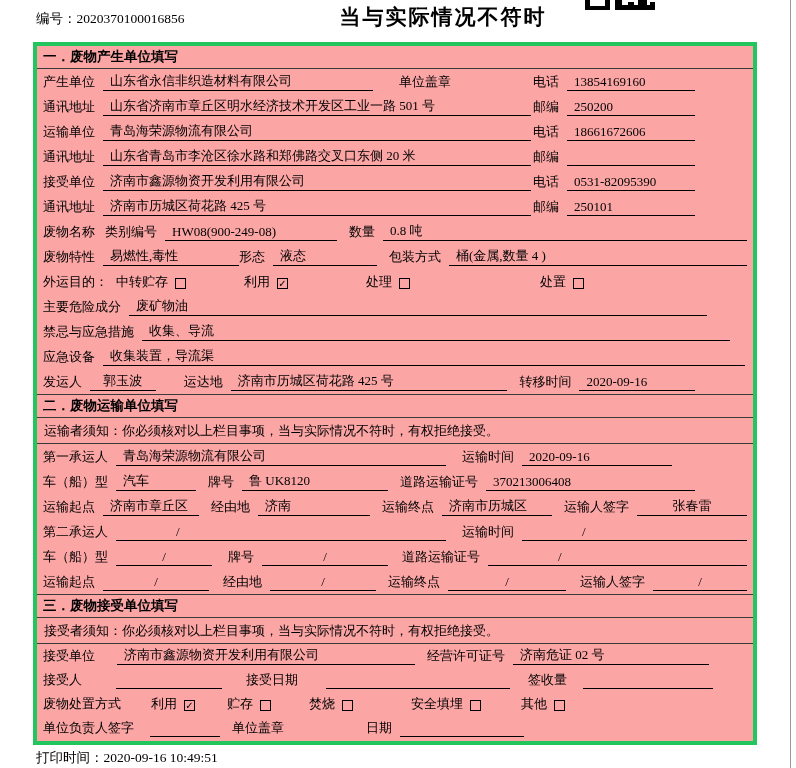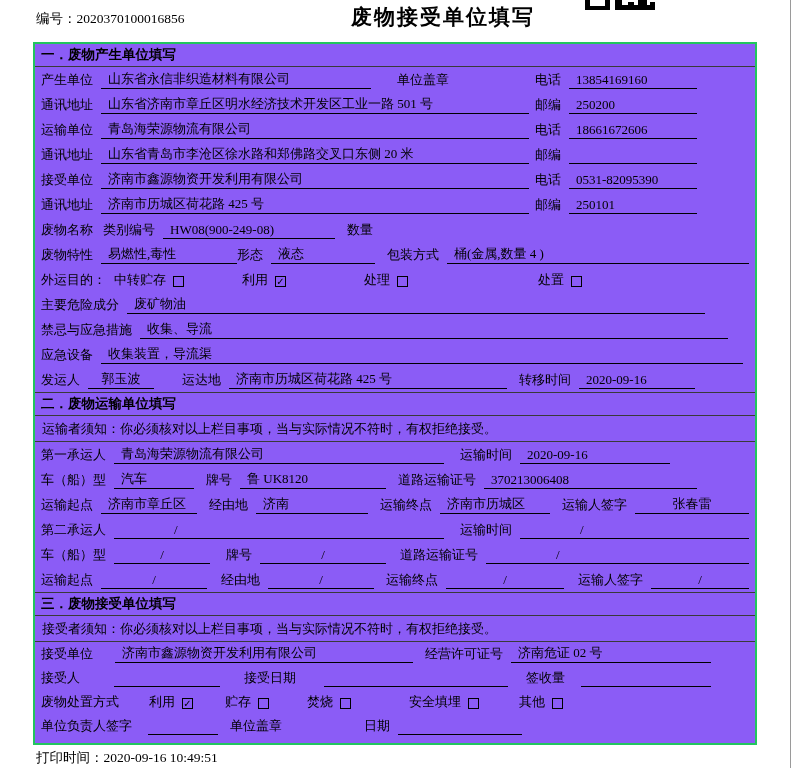--- a/index.html
+++ b/index.html
@@ -13,21 +13,21 @@
   .doc-title {
     position:absolute; left:90px; right:0; top:3px; text-align:center;
     font-family:"Liberation Sans","DejaVu Sans",sans-serif;
     font-weight:bold; font-size:21px; letter-spacing:2px; white-space:nowrap;
   }
   .qr-frag { position:absolute; left:585px; top:0; width:70px; height:10px; }
   .page-edge { position:absolute; left:790px; top:0; width:1px; height:768px; background:#9a9a9a; }
 
   .form {
     position:absolute; left:33px; top:42px; width:724px; height:703px;
-    border:2px solid #22c55e; background:#8b5cf6;
+    border:4px solid #22c55e; background:#fca5a5;
   }
   .sec2,.sec3 { border-top:1px solid #3a3a3a; }
   .sec-title {
     height:23px; line-height:22px; padding:0 6px;
     font-family:"Liberation Sans","DejaVu Sans",sans-serif;
     font-weight:bold; font-size:13.5px;
     border-bottom:1px solid #3a3a3a; white-space:nowrap;
   }
   .notice { height:26px; line-height:25px; padding:0 7px; border-bottom:1px solid #3a3a3a; white-space:nowrap; }
   .row {
@@ -51,21 +51,21 @@
     font-family:"DejaVu Sans",sans-serif; font-size:10px; line-height:10px;
     text-align:center; font-weight:bold;
   }
   .opt { display:flex; align-items:flex-end; }
   .footer-print { position:absolute; left:36px; top:749px; font-size:13.5px; white-space:nowrap; }
 </style>
 </head>
 <body>
 
 <div class="serial"><span>编号：</span><span>2020370100016856</span></div>
-<div class="doc-title">废物接受单位填写</div>
+<div class="doc-title">当与实际情况不符时</div>
 <svg class="qr-frag" viewBox="0 0 70 10" xmlns="http://www.w3.org/2000/svg">
   <g fill="#000">
     <rect x="0" y="0" width="5" height="10"></rect>
       <rect x="20" y="0" width="5" height="10"></rect>
     <rect x="0" y="6" width="25" height="4"></rect>
     <rect x="30" y="5" width="40" height="5"></rect>
       <rect x="30" y="0" width="7" height="5"></rect>
     <rect x="43" y="2" width="6" height="3"></rect>
       <rect x="53" y="0" width="9" height="5"></rect>
     <rect x="65" y="2" width="5" height="3"></rect>
@@ -131,20 +131,21 @@
       <span class="lbl">邮编</span>
       <span class="u" style="width:128px">250101</span>
       <span class="gap55"></span>
     </div>
 
     <div class="row">
       <span class="lbl">废物名称</span>
       <span class="lbl" style="margin-left:10px">类别编号</span>
       <span class="u" style="width:172px">HW08(900-249-08)</span>
       <span class="lbl" style="margin-left:12px">数量</span>
+      <span class="u grow">0.8 吨</span>
     </div>
 
     <div class="row">
       <span class="lbl">废物特性</span>
       <span class="u" style="width:136px">易燃性,毒性</span>
       <span class="lbl" style="">形态</span>
       <span class="u" style="width:104px">液态</span>
       <span class="lbl" style="margin-left:12px">包装方式</span>
       <span class="u grow">桶(金属,数量 4 )</span>
     </div>

